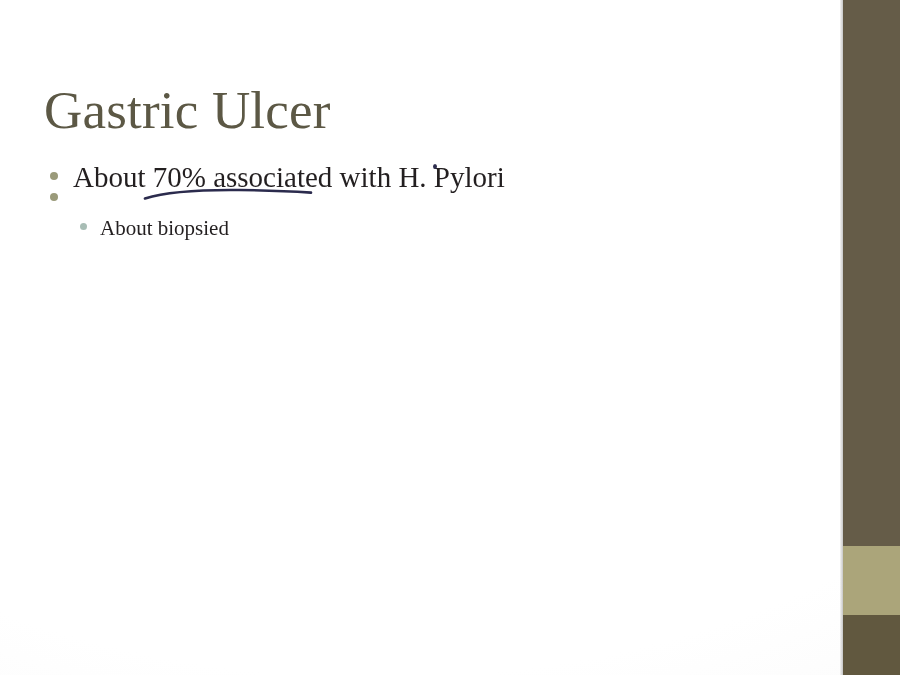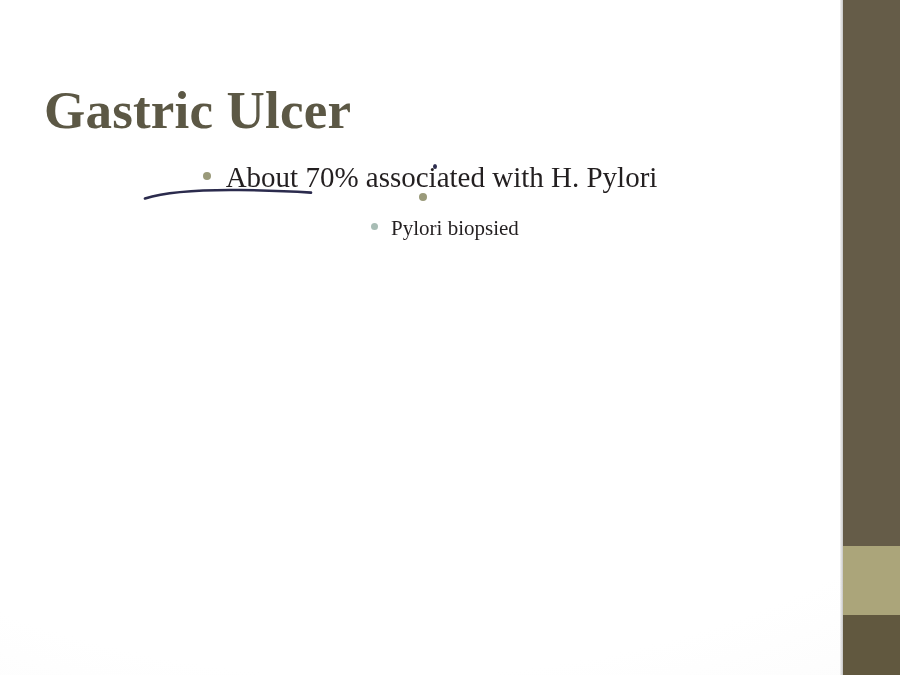--- a/index.html
+++ b/index.html
@@ -64,37 +64,36 @@
   
   .title {
     position: absolute;
     left: 44px;
     top: 46px;
     width: 760px;
     color: #5C5845;
     font-size: 53px;
     line-height: 1.08;
     letter-spacing: 0.2px;
-    font-weight: bold;
+    font-weight: normal;
     white-space: nowrap;
   }
 
   
   .body-block {
     position: absolute;
     left: 50px;
     top: 155px;
     width: 760px;
   }
 
   .bullet-row {
     display: flex;
     align-items: baseline;
     color: #231F20;
-    justify-content: center;
   }
   .bullet-row.level1 {
     font-size: 29px;
     line-height: 45px;
     margin-bottom: 0px;
   }
   .bullet-row.level2 {
     font-size: 21px;
     line-height: 36px;
     margin-left: 30px;
@@ -159,21 +158,21 @@
       <span class="dot"></span>
       <span class="bullet-text">About 70% associated with H. Pylori</span>
     </div>
 
     <div class="bullet-row level1">
       <span class="dot"></span>
     </div>
 
     <div class="bullet-row level2">
       <span class="dot"></span>
-      <span class="bullet-text">Pylori biopsied</span>
+      <span class="bullet-text">About biopsied</span>
     </div>
 
   </div>
 
   <svg class="ink-underline" viewBox="0 0 170 16">
     <path d="M2,12.5 C24,5.6 58,3.6 96,4.0 C124,4.3 150,5.4 168,6.6" fill="none" stroke="#2B2B4D" stroke-width="2.6" stroke-linecap="round" stroke-linejoin="round"></path>
   </svg>
 
   <span class="ink-dot"></span>
 

